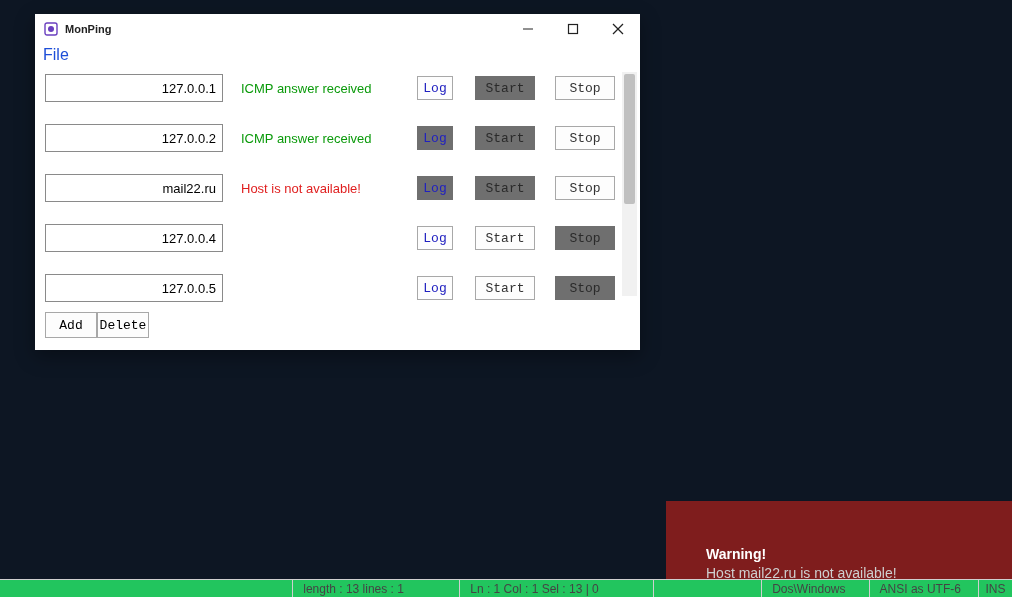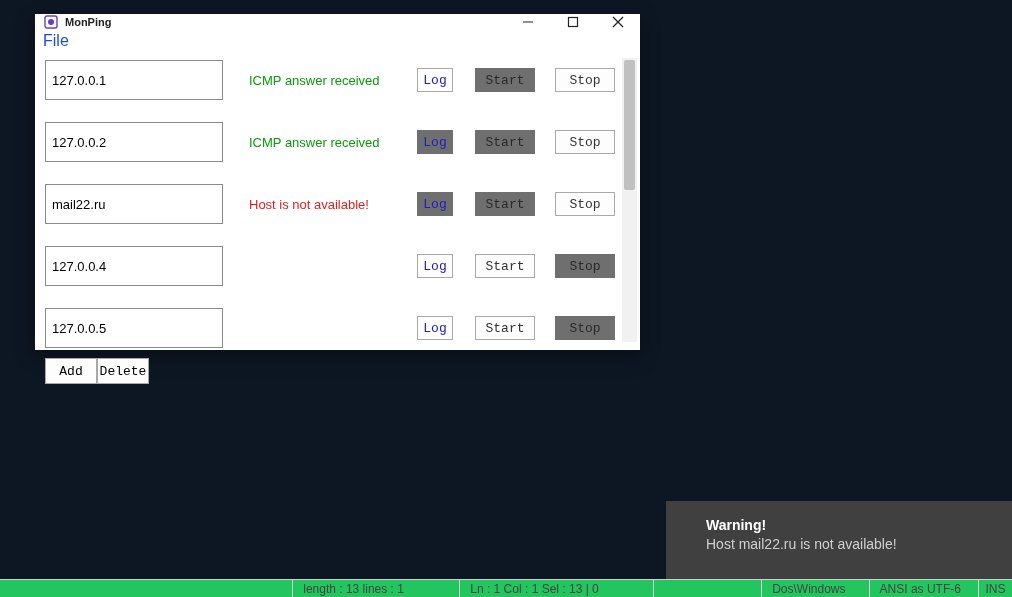--- a/index.html
+++ b/index.html
@@ -87,28 +87,29 @@
     gap: 22px;
     padding-top: 4px;
   }
   .row {
     display: grid;
     grid-template-columns: 178px 158px 40px 62px 60px;
     column-gap: 18px;
     align-items: center;
   }
   .row input.host {
-    height: 40px;
+    height: 28px;
     border: 1px solid #8a8a8a;
     padding: 0 6px;
     font-size: 13px;
     font-family: inherit;
     outline: none;
-  }
-  .row .status { font-size: 13px; margin-left: 8px; }
+    text-align: right;
+  }
+  .row .status { font-size: 13px; }
   .status.ok { color: #0a9a0a; }
   .status.err { color: #e02020; }
 
   .btn {
     height: 24px;
     border: 1px solid #a8a8a8;
     background: #fdfdfd;
     font-size: 13px;
     font-family: Liberation Mono, monospace;
     display: flex; align-items: center; justify-content: center;
@@ -130,26 +131,26 @@
   }
   .footer-btns .btn { width: 52px; height: 26px; }
 
   
   .toast {
     position: absolute;
     right: 0;
     bottom: 16px;
     left: 666px;
     height: 80px;
-    background: #404040;
+    background: #7f1d1d;
     color: #fff;
     padding: 16px 4px 0 40px;
     display: flex;
     flex-direction: column;
-    justify-content: flex-start;
+    justify-content: flex-end;
   }
   .toast .t-title { font-weight: 600; font-size: 14px; margin-bottom: 3px; }
   .toast .t-body { font-size: 14px; color: #cfcfcf; }
 
   
   .statusbar {
     position: absolute;
     left: 0; right: 0; bottom: 0;
     height: 18px;
     background: #22c55e;

